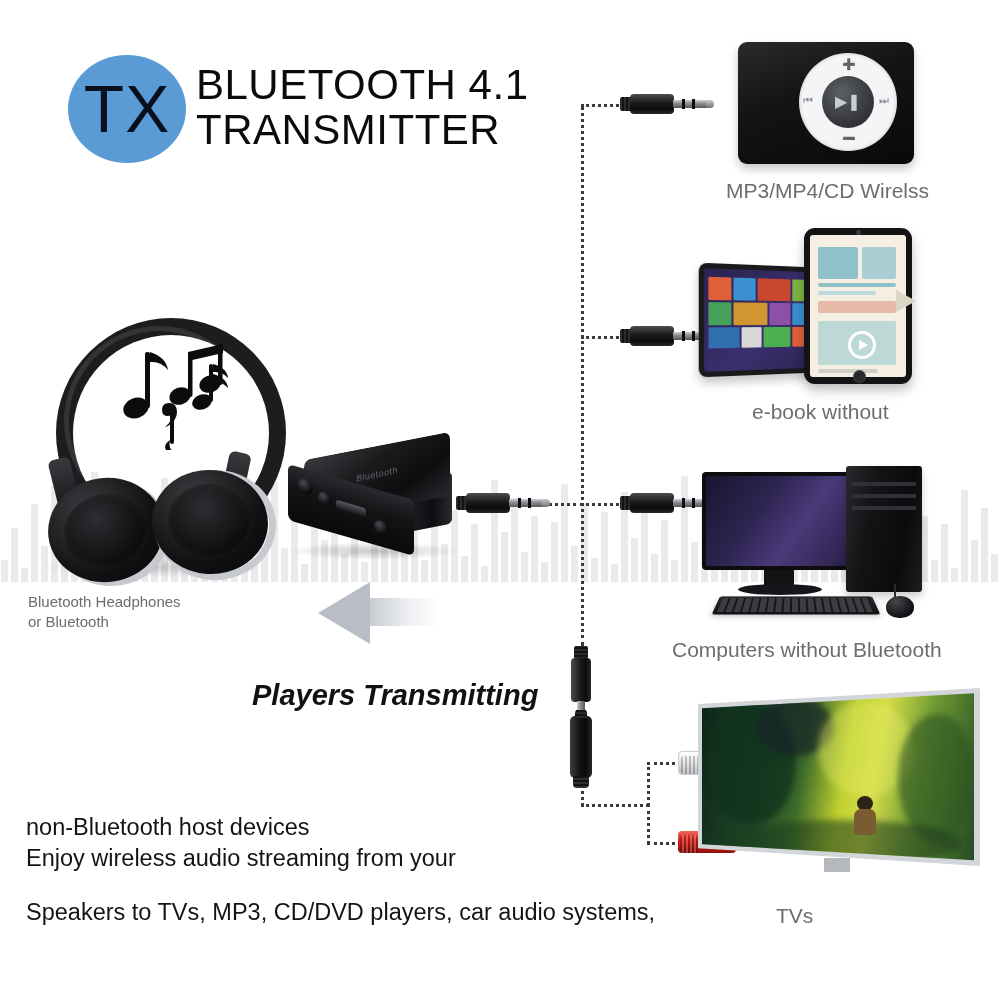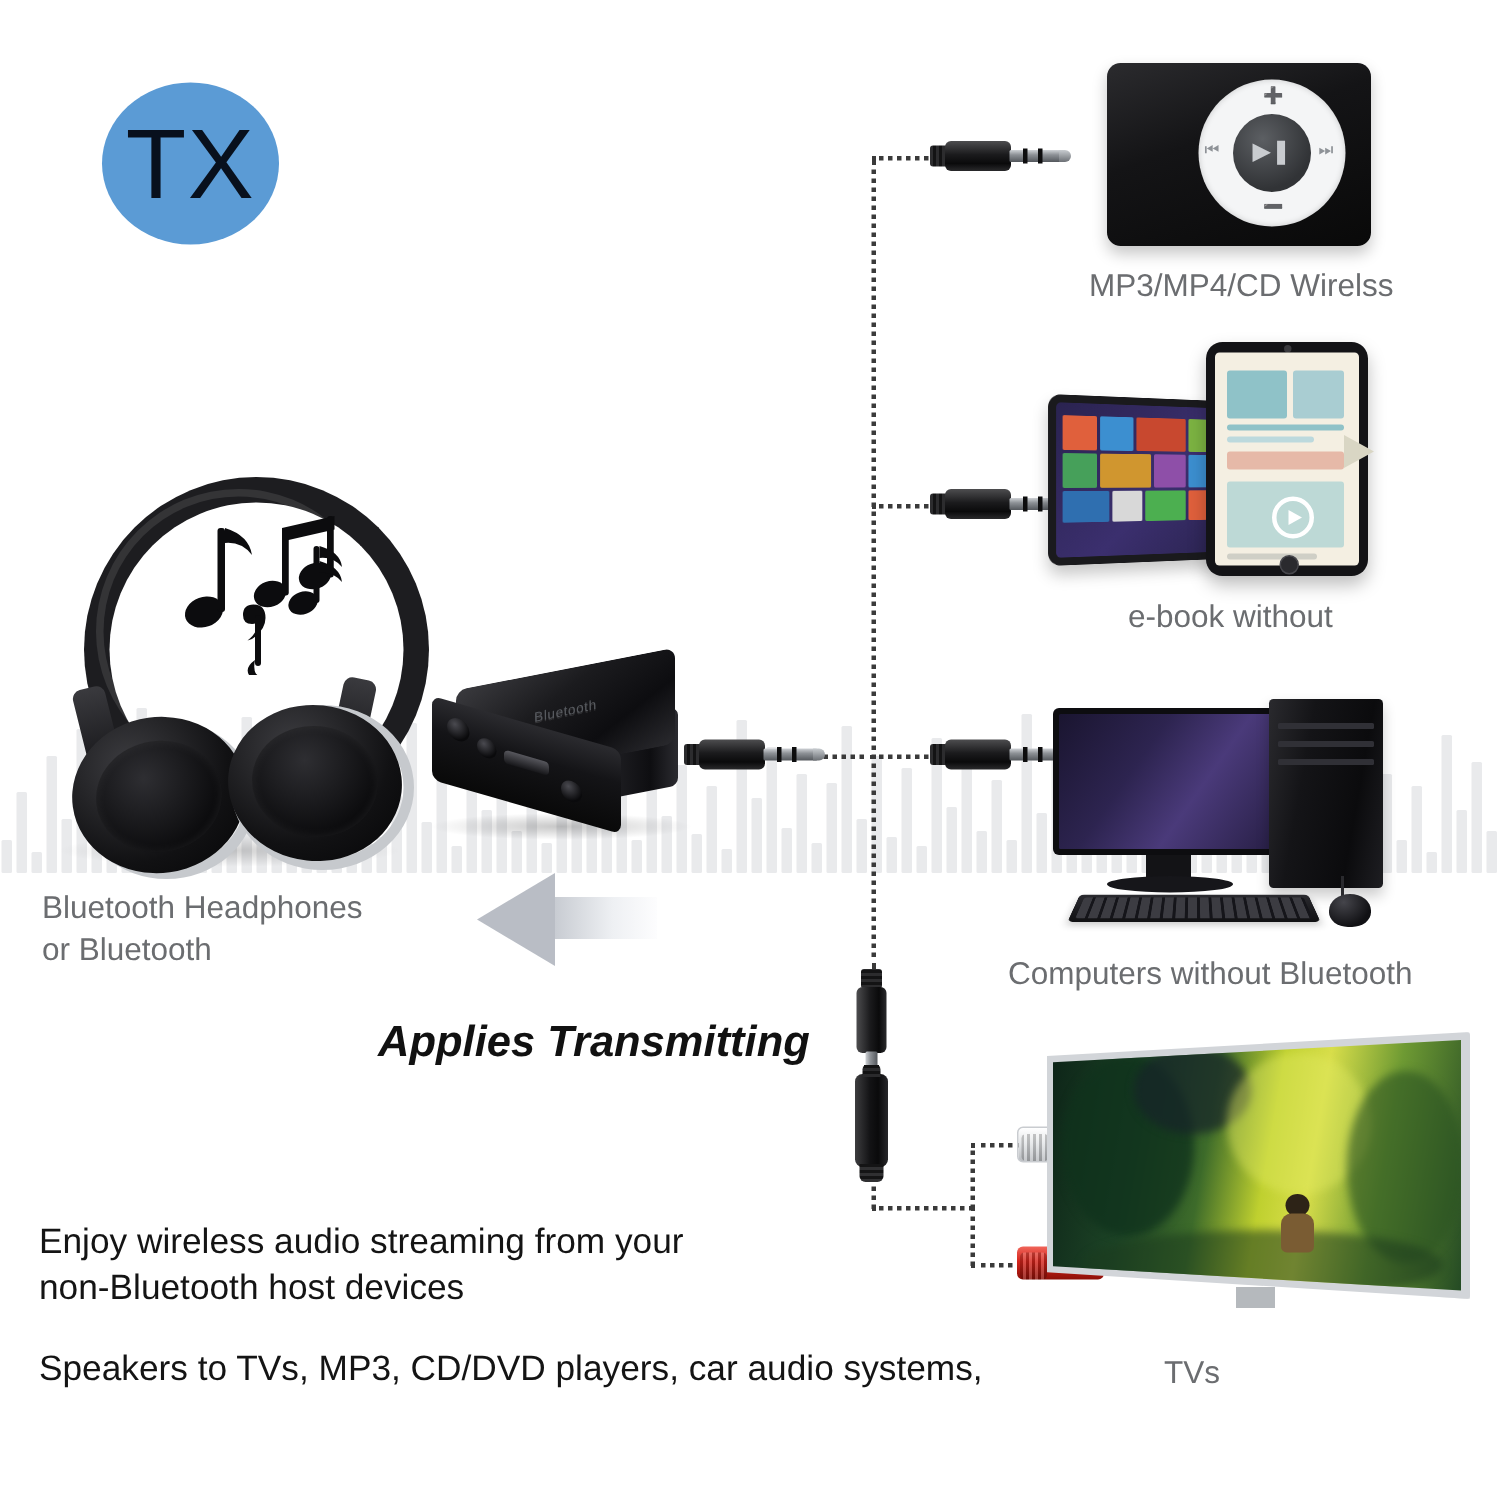--- a/index.html
+++ b/index.html
@@ -12,21 +12,21 @@
 
   
   .tx-badge{position:absolute;left:68px;top:55px;width:118px;height:108px;border-radius:50%;
             background:#5b9bd5;display:flex;align-items:center;justify-content:center;}
   .tx-badge span{font-size:66px;font-weight:400;color:#08101d;letter-spacing:1px;line-height:1;}
   .title-block{position:absolute;left:196px;top:63px;}
   .title-block div{font-size:42px;color:#0b0b0b;letter-spacing:.5px;line-height:1.07;font-weight:400;}
 
   
   .cap{position:absolute;color:#6b6d70;font-size:21px;line-height:1.33;white-space:nowrap;}
-  .cap-l{position:absolute;color:#6b6d70;font-size:21px;line-height:1.33;}
+  .cap-l{position:absolute;color:#6b6d70;font-size:15px;line-height:1.33;}
   .bold-it{position:absolute;font-style:italic;font-weight:bold;color:#111;}
   .body-txt{position:absolute;color:#141414;font-size:23.5px;line-height:1.33;}
 
   
   .dot-v{position:absolute;border-left:3px dotted #3a3a3a;}
   .dot-h{position:absolute;border-top:3px dotted #3a3a3a;}
 
   
   .plug{position:absolute;height:20px;}
   .plug .barrel{position:absolute;left:14px;top:0;width:44px;height:20px;border-radius:4px;
@@ -290,20 +290,24 @@
       <div class="bar" style="left: 951.2px; width: 6.6px; height: 14px; background: rgb(233, 234, 236);"></div>
       <div class="bar" style="left: 961.2px; width: 6.6px; height: 92px; background: rgb(233, 234, 236);"></div>
       <div class="bar" style="left: 971.2px; width: 6.6px; height: 42px; background: rgb(233, 234, 236);"></div>
       <div class="bar" style="left: 981.2px; width: 6.6px; height: 74px; background: rgb(233, 234, 236);"></div>
       <div class="bar" style="left: 991.2px; width: 6.6px; height: 28px; background: rgb(233, 234, 236);"></div>
     </div>
 
   <div class="tx-badge">
     <span>TX</span>
   </div>
+  <div class="title-block">
+    <div>BLUETOOTH 4.1</div>
+    <div>TRANSMITTER</div>
+  </div>
 
   <div class="dot-v" style="left:581px;top:106px;height:540px;"></div>
   <div class="dot-h" style="left:581px;top:104px;width:50px;"></div>
   <div class="dot-h" style="left:581px;top:336px;width:50px;"></div>
   <div class="dot-h" style="left:581px;top:503px;width:50px;"></div>
   <div class="dot-h" style="left:500px;top:503px;width:84px;"></div>
   <div class="dot-v" style="left:581px;top:768px;height:38px;"></div>
   <div class="dot-h" style="left:581px;top:804px;width:68px;"></div>
   <div class="dot-v" style="left:647px;top:762px;height:44px;"></div>
   <div class="dot-h" style="left:647px;top:762px;width:34px;"></div>
@@ -514,24 +518,24 @@
 
   <div class="cap-l" style="left:28px;top:592px;">
     <div>Bluetooth Headphones</div>
     <div>or Bluetooth</div>
   </div>
 
   <div id="wireless-arrow">
     <div class="shaft"></div>
     <div class="head"></div>
   </div>
-  <div class="bold-it" style="left:252px;top:679px;font-size:29px;">Applies Transmitting</div>
+  <div class="bold-it" style="left:252px;top:679px;font-size:29px;">Players Transmitting</div>
 
 
   <div class="body-txt" style="left:26px;top:812px;">
+    <div>non-Bluetooth host devices</div>
     <div>Enjoy wireless audio streaming from your</div>
-    <div>non-Bluetooth host devices</div>
   </div>
   <div class="body-txt" style="left:26px;top:897px;">
     <div>Speakers to TVs, MP3, CD/DVD players, car audio systems,</div>
   </div>
 
 </div>
 
 </body></html>

